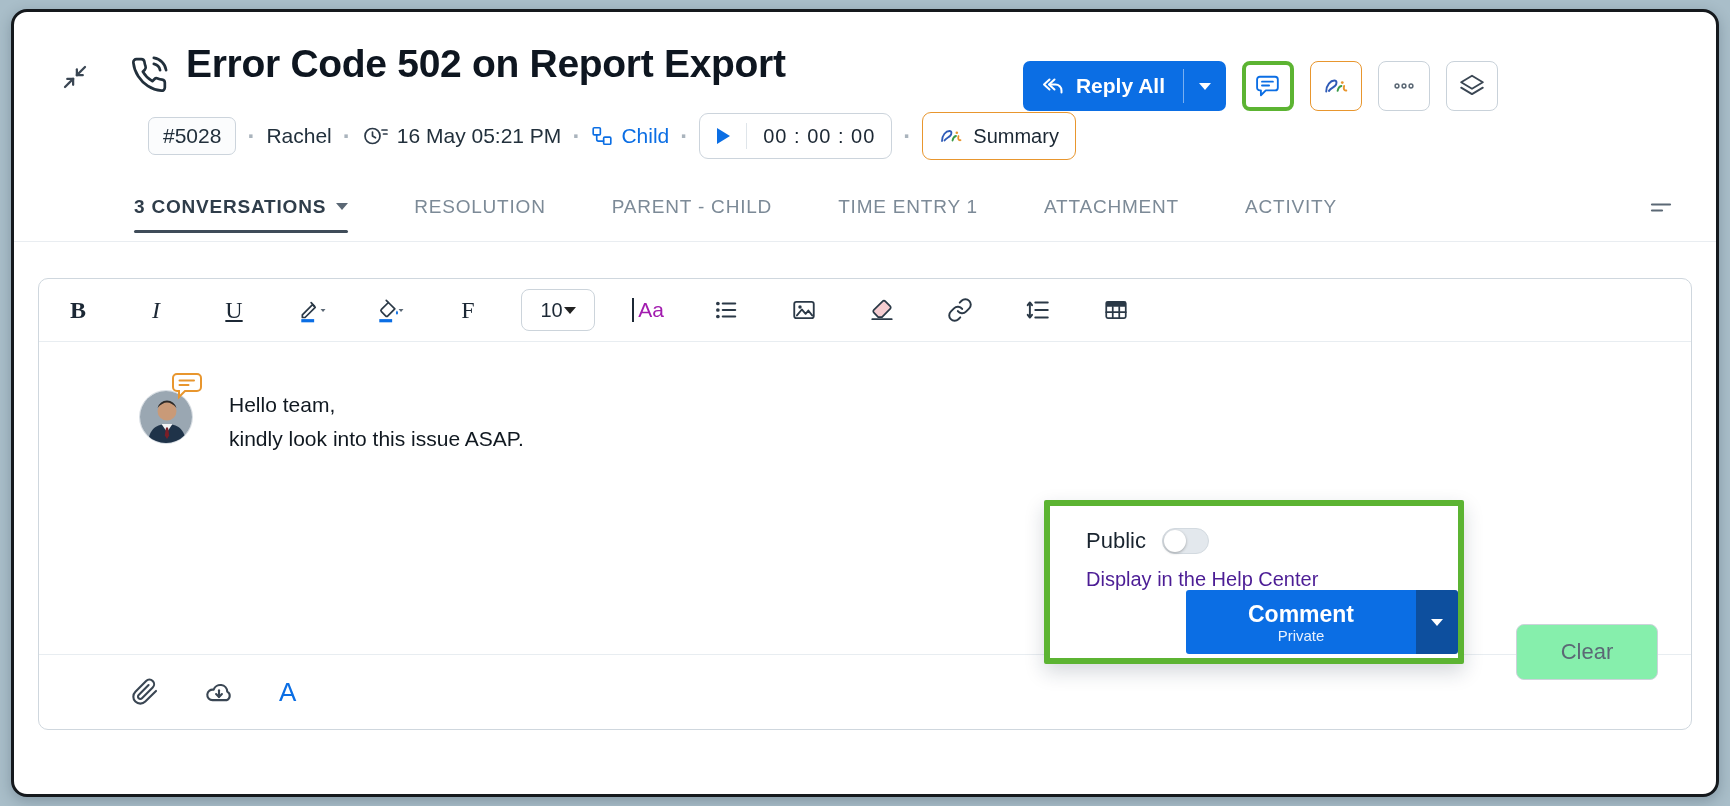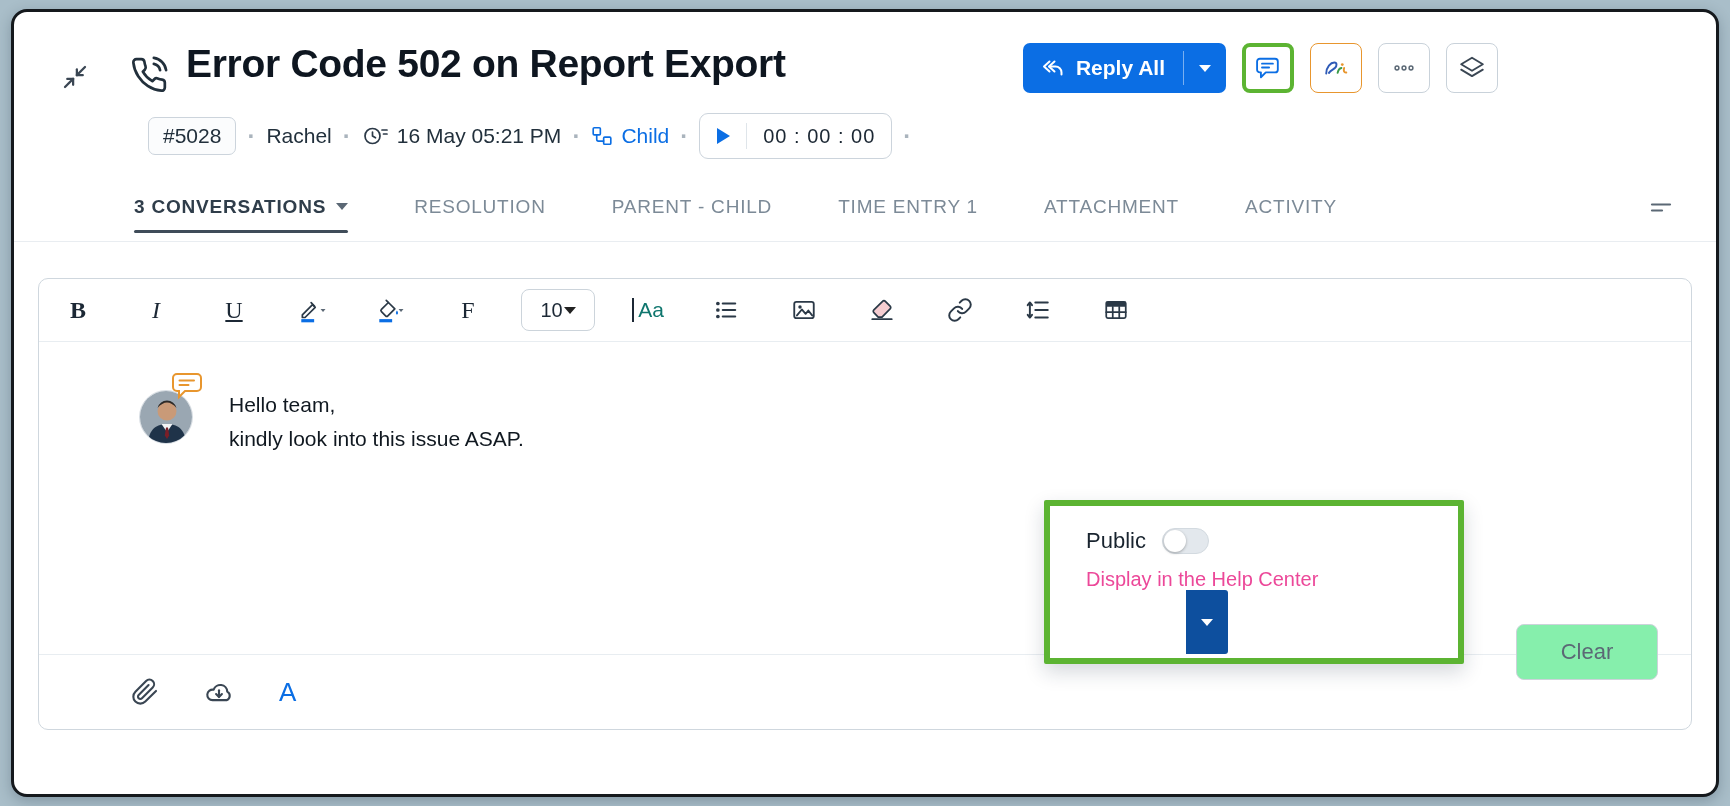--- a/index.html
+++ b/index.html
@@ -20,21 +20,21 @@
   svg{display:block;}
   .stroke{fill:none;stroke-linecap:round;stroke-linejoin:round;}
 
   
   .collapse-btn{position:absolute;left:46px;top:50px;width:30px;height:30px;cursor:pointer;}
   .phone-ic{position:absolute;left:116px;top:44px;}
   .page-title{
     position:absolute;left:172px;top:30px;
     font-size:39px;font-weight:700;color:#0e1620;letter-spacing:-0.3px;white-space:nowrap;
   }
-  .header-actions{position:absolute;top:30px;right:218px;height:52px;display:flex;gap:16px;align-items:center;justify-content:flex-end;}
+  .header-actions{position:absolute;top:48px;right:218px;height:52px;display:flex;gap:16px;align-items:center;justify-content:flex-end;}
   .btn-reply-all{
     display:flex;align-items:stretch;height:50px;background:#0b6ee4;border-radius:7px;color:#fff;overflow:hidden;cursor:pointer;
   }
   .btn-reply-all .main{display:flex;align-items:center;gap:11px;padding:0 18px;}
   .btn-reply-all .label{font-size:21px;font-weight:700;}
   .btn-reply-all .divider{width:1px;background:rgba(255,255,255,.45);margin:8px 0;}
   .btn-reply-all .dd{width:42px;display:flex;align-items:center;justify-content:center;}
   .cdn{width:0;height:0;border-left:6px solid transparent;border-right:6px solid transparent;border-top:7px solid currentColor;}
   .sq-btn{
     width:52px;height:50px;border-radius:8px;background:#fff;border:1px solid #c9d2da;
@@ -88,21 +88,21 @@
   .tb-letter{font-family:"Liberation Serif", serif;font-size:24px;color:#1c2835;}
   .tb-b{font-weight:700;}
   .tb-i{font-style:italic;}
   .tb-u{text-decoration:underline;}
   .font-size-box{
     width:74px;height:42px;border:1px solid #ccd4db;border-radius:8px;background:#fff;
     display:flex;align-items:center;justify-content:center;gap:1px;
     font-size:20px;color:#1c2835;margin-right:28px;cursor:pointer;box-sizing:border-box;
   }
   .fs-caret{width:0;height:0;border-left:6px solid transparent;border-right:6px solid transparent;border-top:7px solid #222;}
-  .tb-aa{display:flex;align-items:center;font-size:21px;color:#0f766e;}
+  .tb-aa{display:flex;align-items:center;font-size:21px;color:#a21caf;}
   .cursor-bar{display:inline-block;width:2px;height:24px;background:#1c2835;margin-right:4px;}
 
   .ed-content{position:relative;height:315px;}
   .avatar-wrap{position:absolute;left:100px;top:48px;width:54px;height:54px;}
   .avatar{width:54px;height:54px;border-radius:50%;overflow:hidden;border:1px solid #d7dde3;box-sizing:border-box;}
   .avatar-bubble{position:absolute;top:-18px;right:-10px;}
   .message{position:absolute;left:190px;top:46px;font-size:21px;color:#101820;line-height:34px;}
 
   .ed-footer{
     position:absolute;left:0;right:0;bottom:0;height:74px;border-top:1px solid #e8edf1;
@@ -127,21 +127,21 @@
   .pub-row{position:absolute;left:36px;top:22px;display:flex;align-items:center;gap:16px;}
   .pub-label{font-size:22px;color:#19242f;}
   .toggle{
     width:47px;height:26px;border-radius:13px;background:#e3e8ed;border:1px solid #d3dae0;
     position:relative;cursor:pointer;box-sizing:border-box;
   }
   .toggle .knob{
     position:absolute;left:1px;top:1px;width:22px;height:22px;border-radius:50%;
     background:#fff;box-shadow:0 1px 3px rgba(0,0,0,.3);
   }
-  .pub-help{position:absolute;left:36px;top:62px;font-size:20px;color:#ec4899;}
+  .pub-help{position:absolute;left:36px;top:62px;font-size:20px;color:#4c1d95;}
   .comment-split{position:absolute;right:0;bottom:4px;width:272px;height:64px;display:flex;}
   .comment-main{
     flex:1;background:#0b6ee4;border-radius:3px 0 0 3px;cursor:pointer;
     display:flex;flex-direction:column;align-items:center;justify-content:center;
   }
   .comment-main .c-label{font-size:23px;font-weight:700;color:#fff;line-height:26px;}
   .comment-main .c-mode{font-size:15px;color:#e8f1fe;line-height:17px;}
   .comment-dd{width:42px;background:#0d4f9e;border-radius:0 3px 3px 0;display:flex;align-items:center;justify-content:center;color:#fff;cursor:pointer;}
 </style>
 </head>
@@ -262,20 +262,31 @@
     </span>
     <span class="dot-sep">·</span>
     <span class="timer">
       <span class="play">
         <span class="play-tri"></span>
       </span>
       <span class="t-div"></span>
       <span class="t-val">00 : 00 : 00</span>
     </span>
     <span class="dot-sep">·</span>
+    <span class="summary-btn">
+      <svg width="24" height="20" viewBox="0 0 24 20">
+        <g class="stroke" stroke-width="1.8">
+          <path stroke="#2f5bb7" d="M3 15 C3 9 7 5 10.5 5 C13 5 13 8 11 10 C9.5 11.5 7 12 5.5 14.5"></path>
+          <path stroke="#3a9b48" d="M13.5 14.5 C14 12 15.5 10.3 17 10"></path>
+          <path stroke="#e8962e" d="M19.5 10 C18.8 12.5 19.3 14.5 21.5 14.2"></path>
+        </g>
+        <circle cx="17.8" cy="6.8" r="1.3" fill="#e8962e"></circle>
+      </svg>
+      <span>Summary</span>
+    </span>
   </div>
 
   <div class="tabs-row">
     <div class="tab tab--active">
       <span>3 CONVERSATIONS</span>
       <span class="tab-caret"></span>
     </div>
     <div class="tab">RESOLUTION</div>
     <div class="tab">PARENT - CHILD</div>
     <div class="tab">TIME ENTRY 1</div>
@@ -448,19 +459,23 @@
 
   <div class="comment-popover">
     <div class="pub-row">
       <span class="pub-label">Public</span>
       <span class="toggle">
         <span class="knob"></span>
       </span>
     </div>
     <div class="pub-help">Display in the Help Center</div>
     <div class="comment-split">
+      <div class="comment-main">
+        <span class="c-label">Comment</span>
+        <span class="c-mode">Private</span>
+      </div>
       <div class="comment-dd">
         <span class="cdn"></span>
       </div>
     </div>
   </div>
 
 </div>
 
 </body></html>

